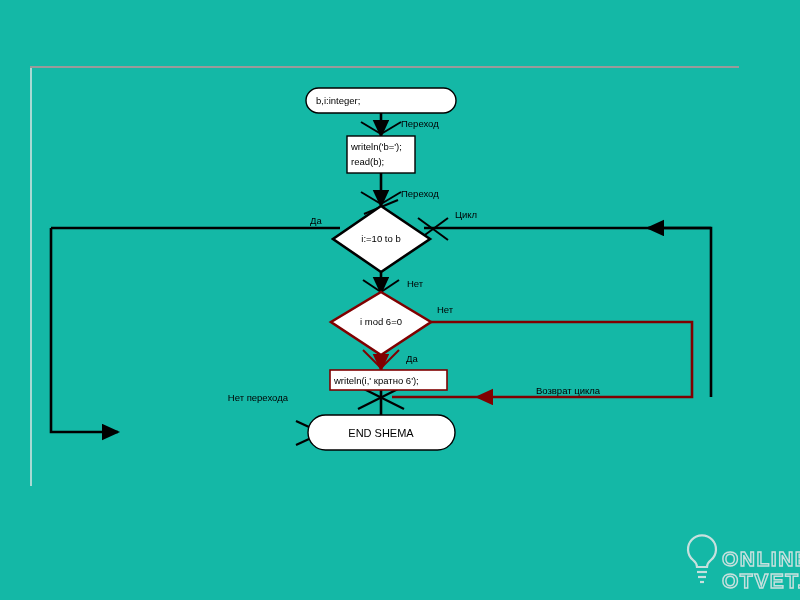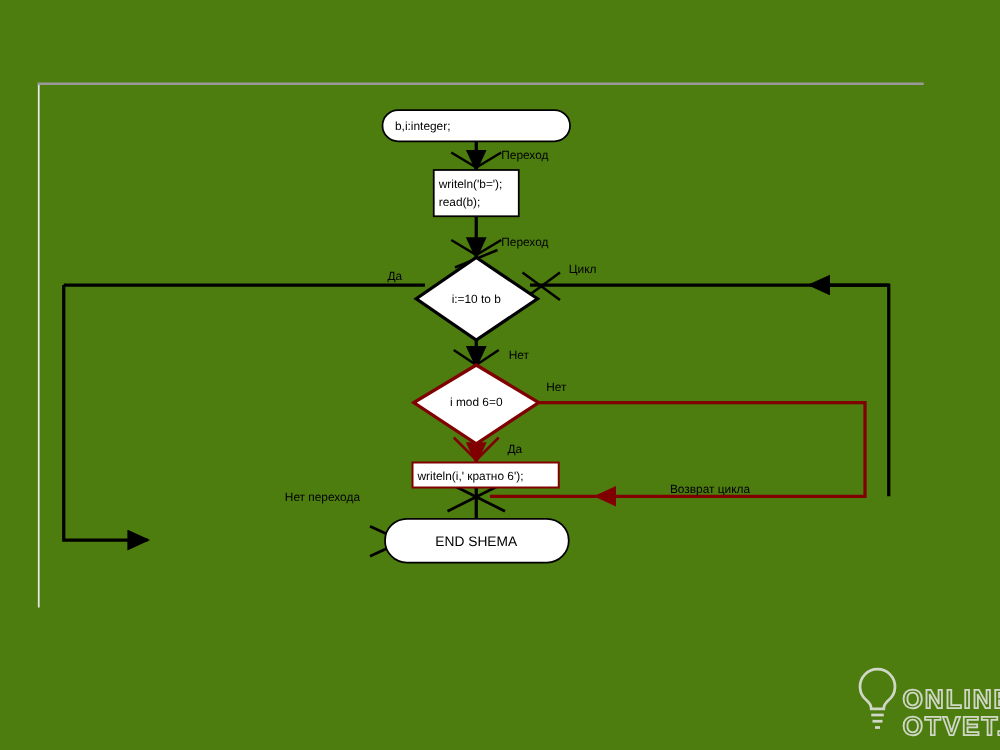--- a/index.html
+++ b/index.html
@@ -10,21 +10,21 @@
   body {
     width: 800px;
     height: 600px;
     font-family: "Liberation Sans", sans-serif;
     overflow: hidden;
   }
   #canvas {
     position: relative;
     width: 800px;
     height: 600px;
-    background: #4d7c0f;
+    background: #14b8a6;
   }
   svg#flow {
     position: absolute;
     left: 0;
     top: 0;
     width: 800px;
     height: 600px;
   }
   .node-text {
     font-family: "Liberation Sans", sans-serif;

